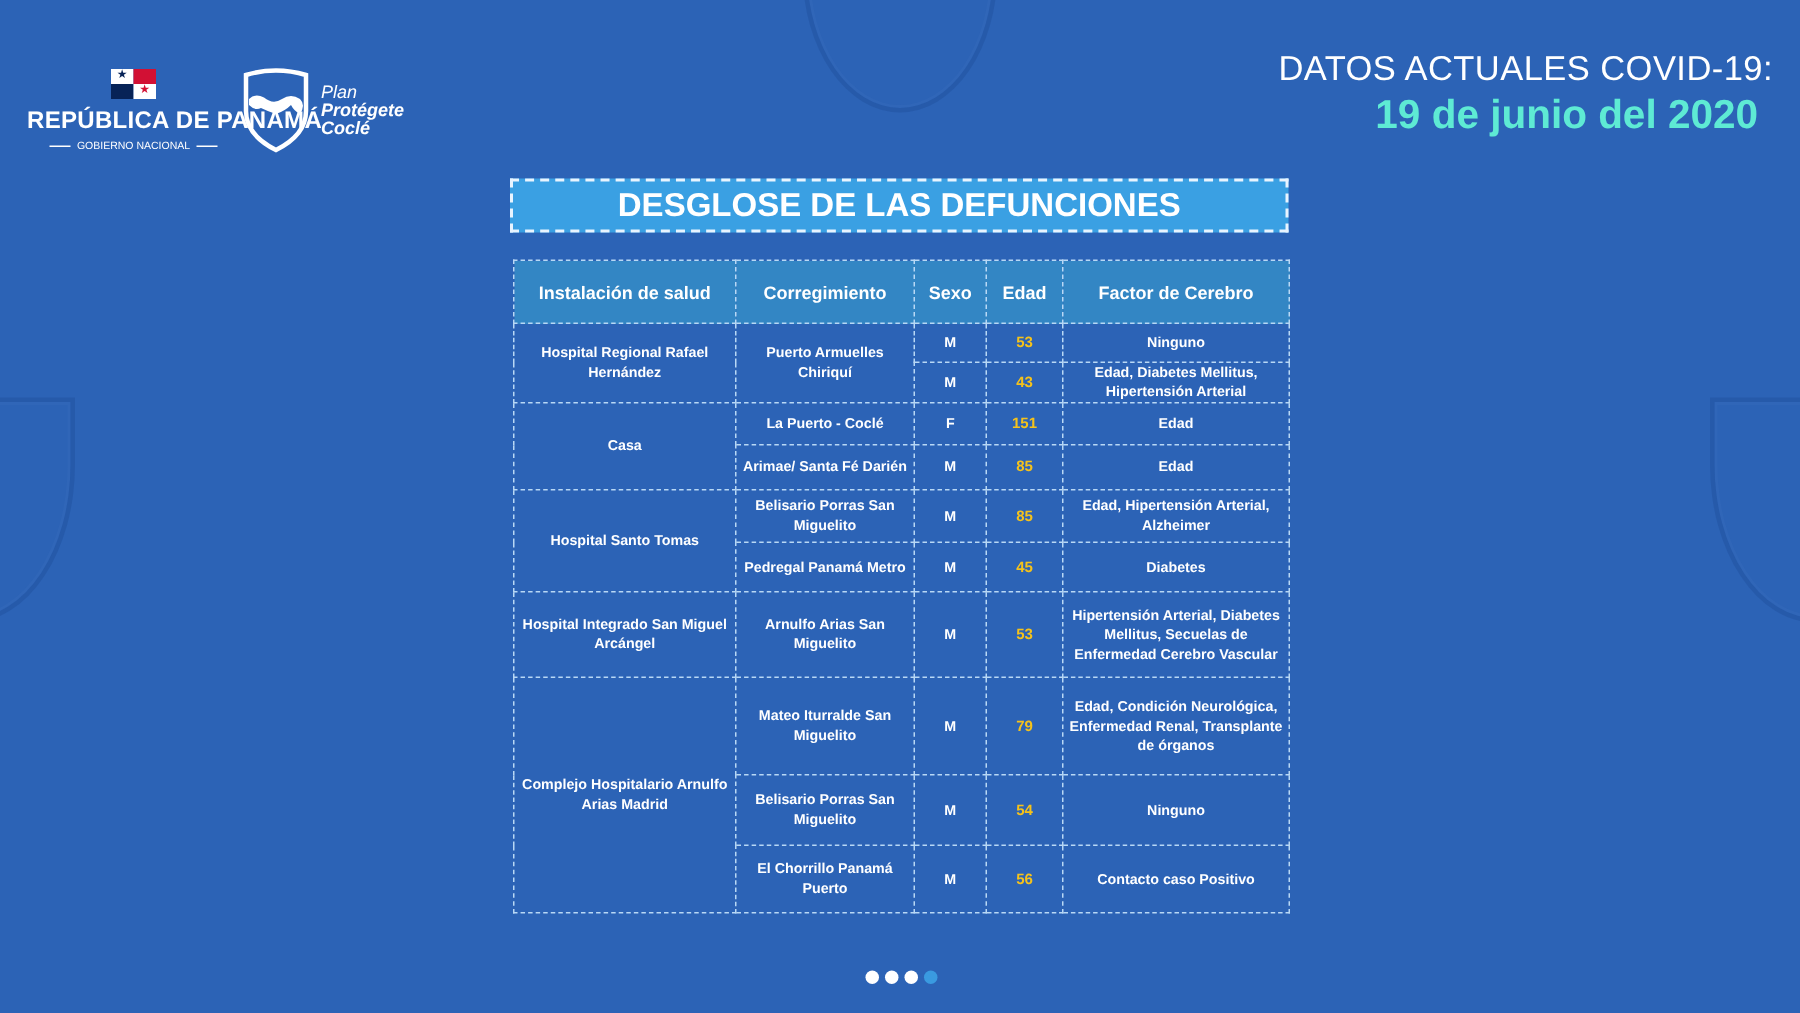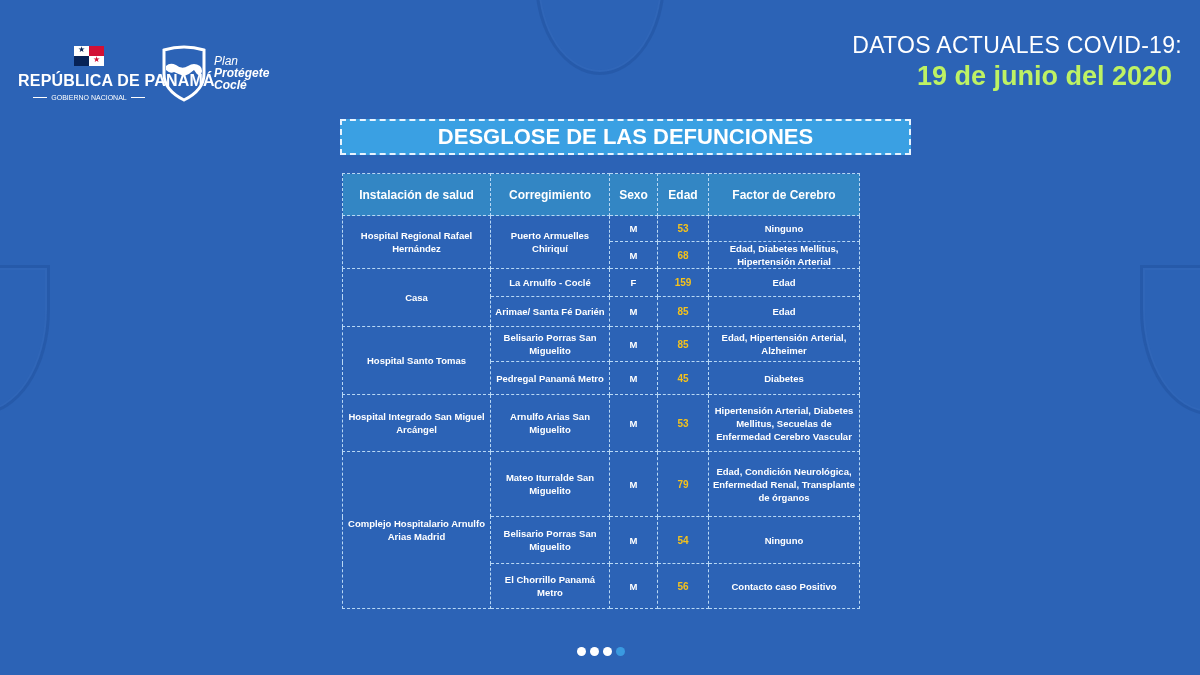--- a/index.html
+++ b/index.html
@@ -34,25 +34,25 @@
 
     .plan-logo { position: absolute; left: 160px; top: 44px; display: flex; align-items: center; gap: 6px; font-style: italic; }
     .plan-shield { width: 48px; height: 58px; }
     .plan-text { line-height: 12px; }
     .plan-text .l1 { font-size: 12px; font-weight: normal; }
     .plan-text .l2, .plan-text .l3 { font-size: 12px; font-weight: bold; }
 
     
     .date-block { position: absolute; right: 18px; top: 32px; text-align: right; margin-left: 48px; }
     .date-title { font-size: 23px; letter-spacing: 0.3px; white-space: nowrap; }
-    .date-value { font-size: 27px; font-weight: bold; color: #bef264; margin-top: 2px; padding-right: 10px; white-space: nowrap; text-align: right; }
+    .date-value { font-size: 27px; font-weight: bold; color: #5eead4; margin-top: 2px; padding-right: 10px; white-space: nowrap; text-align: right; }
 
     
     .section-title {
-      position: absolute; left: 340px; top: 119px; width: 571px; height: 36px;
+      position: absolute; left: 340px; top: 119px; width: 519px; height: 36px;
       background: #3aa0e3;
       border: 2px dashed #e8f4ff;
       font-size: 22px; font-weight: bold; text-align: center; line-height: 32px;
     }
 
     
     .table-wrap { position: absolute; left: 342px; top: 173px; width: 517px; }
     table { border-collapse: collapse; width: 517px; table-layout: fixed; }
     th, td {
       border: 1.5px dashed #b8d8f5;
@@ -140,29 +140,29 @@
 
       <tr style="height:26px">
         <td rowspan="2">Hospital Regional Rafael Hernández</td>
         <td rowspan="2">Puerto Armuelles Chiriquí</td>
         <td>M</td>
         <td class="age">53</td>
         <td>Ninguno</td>
       </tr>
       <tr style="height:27px">
         <td>M</td>
-        <td class="age">68</td>
+        <td class="age">43</td>
         <td>Edad, Diabetes Mellitus, Hipertensión Arterial</td>
       </tr>
 
       <tr style="height:28px">
         <td rowspan="2">Casa</td>
-        <td>La Arnulfo - Coclé</td>
+        <td>La Puerto - Coclé</td>
         <td>F</td>
-        <td class="age">159</td>
+        <td class="age">151</td>
         <td>Edad</td>
       </tr>
       <tr style="height:30px">
         <td>Arimae/ Santa Fé Darién</td>
         <td>M</td>
         <td class="age">85</td>
         <td>Edad</td>
       </tr>
 
       <tr style="height:35px">
@@ -194,21 +194,21 @@
         <td class="age">79</td>
         <td>Edad, Condición Neurológica, Enfermedad Renal, Transplante de órganos</td>
       </tr>
       <tr style="height:47px">
         <td>Belisario Porras San Miguelito</td>
         <td>M</td>
         <td class="age">54</td>
         <td>Ninguno</td>
       </tr>
       <tr style="height:45px">
-        <td>El Chorrillo Panamá Metro</td>
+        <td>El Chorrillo Panamá Puerto</td>
         <td>M</td>
         <td class="age">56</td>
         <td>Contacto caso Positivo</td>
       </tr>
     </tbody>
   </table>
 </div>
 
 <div class="pager">
   <div class="dot"></div>

